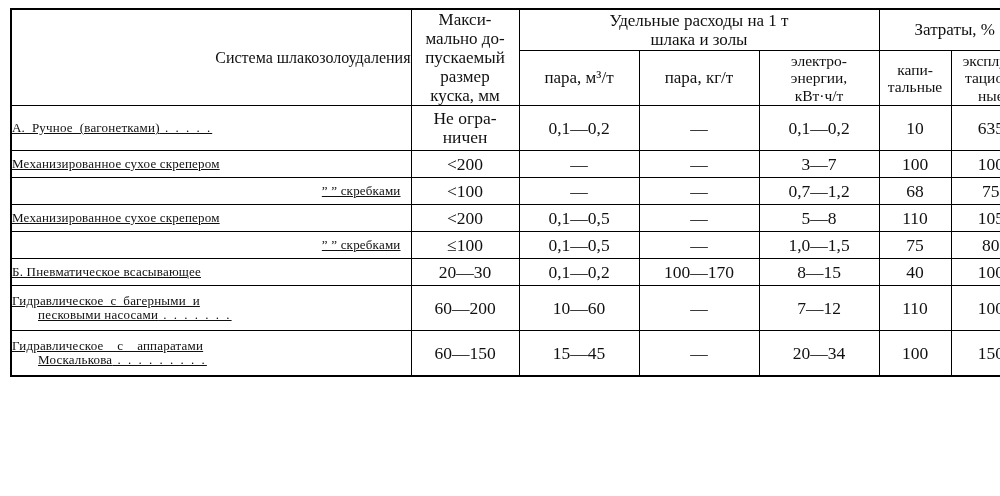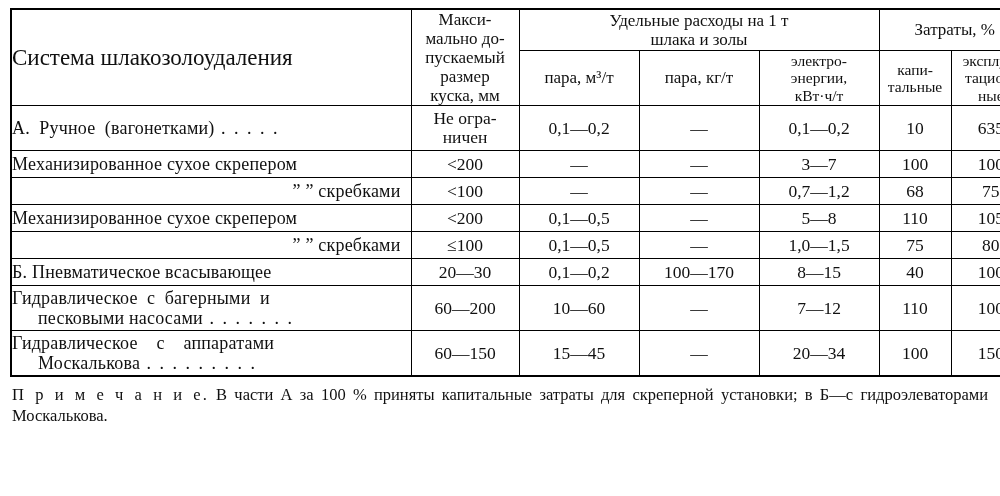--- a/index.html
+++ b/index.html
@@ -40,40 +40,41 @@
   .hdr-cell {
     text-align: center;
     font-size: 17px;
     line-height: 1.15;
     padding: 3px 4px;
   }
   .hdr-cell.small {
     font-size: 15.5px;
   }
   .hdr-rowtitle {
-    text-align: left;
-    font-size: 23px;
+    text-align: right;
+    font-size: 16px;
     padding: 4px 6px;
   }
   .thick-bottom td {
     border-bottom: 2px solid #000;
   }
   .col-sys   { width: 400px; }
   .col-size  { width: 108px; }
   .col-water { width: 120px; }
   .col-steam { width: 120px; }
   .col-elec  { width: 120px; }
   .col-cap   { width: 72px; }
   .col-exp   { width: 80px; }
 
   .cell-sys {
-    font-size: 18px;
+    font-size: 13px;
     padding: 2px 6px 2px 8px;
     letter-spacing: 0.2px;
     white-space: nowrap;
+    text-decoration: underline;
   }
   .cell-sys .ind {
     display: inline-block;
     width: 26px;
   }
   .cell-num {
     text-align: center;
     font-size: 17.5px;
     padding: 2px 2px;
     white-space: nowrap;
@@ -223,18 +224,14 @@
         <td class="cell-num">15—45</td>
         <td class="cell-num">—</td>
         <td class="cell-num">20—34</td>
         <td class="cell-num">100</td>
         <td class="cell-num">150</td>
       </tr>
 
     </tbody>
   </table>
 
-  <div class="note">
-    <span class="lead">П р и м е ч а н и е.</span>
-    <span>В части А за 100 % приняты капитальные затраты для скреперной установки; в Б—с гидроэлеваторами Москалькова.</span>
-  </div>
 
 </div>
 
 </body></html>

